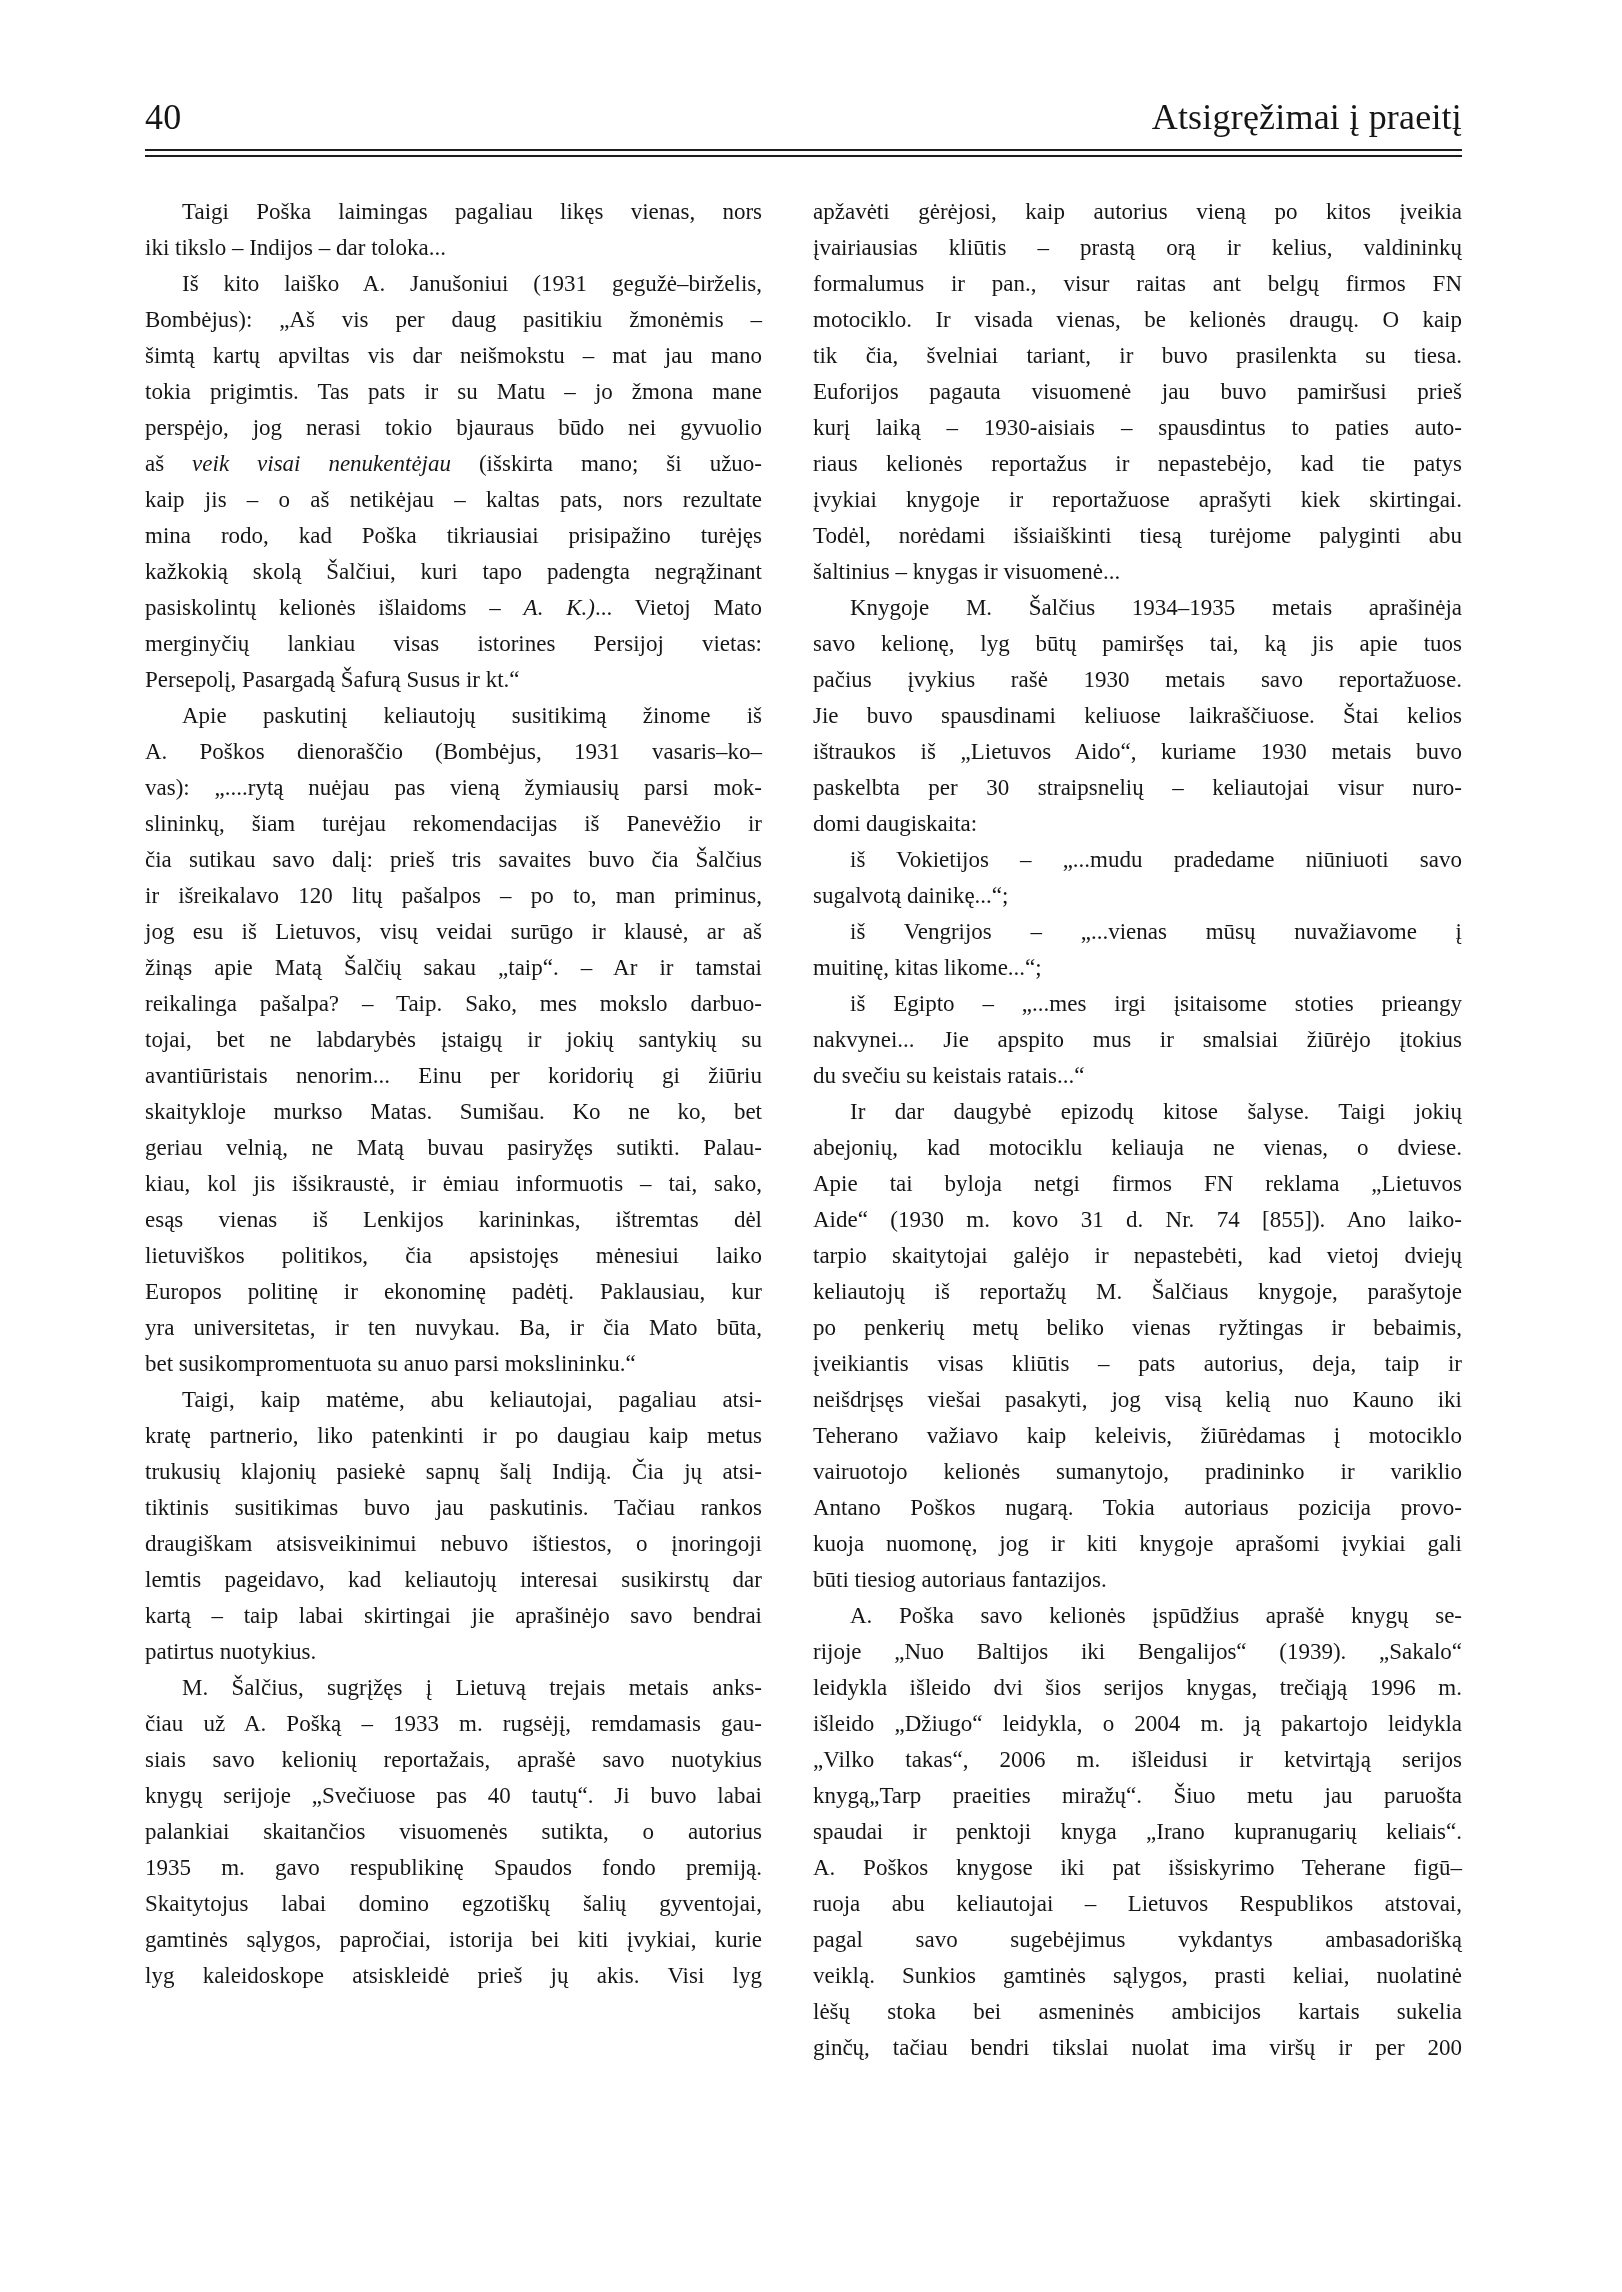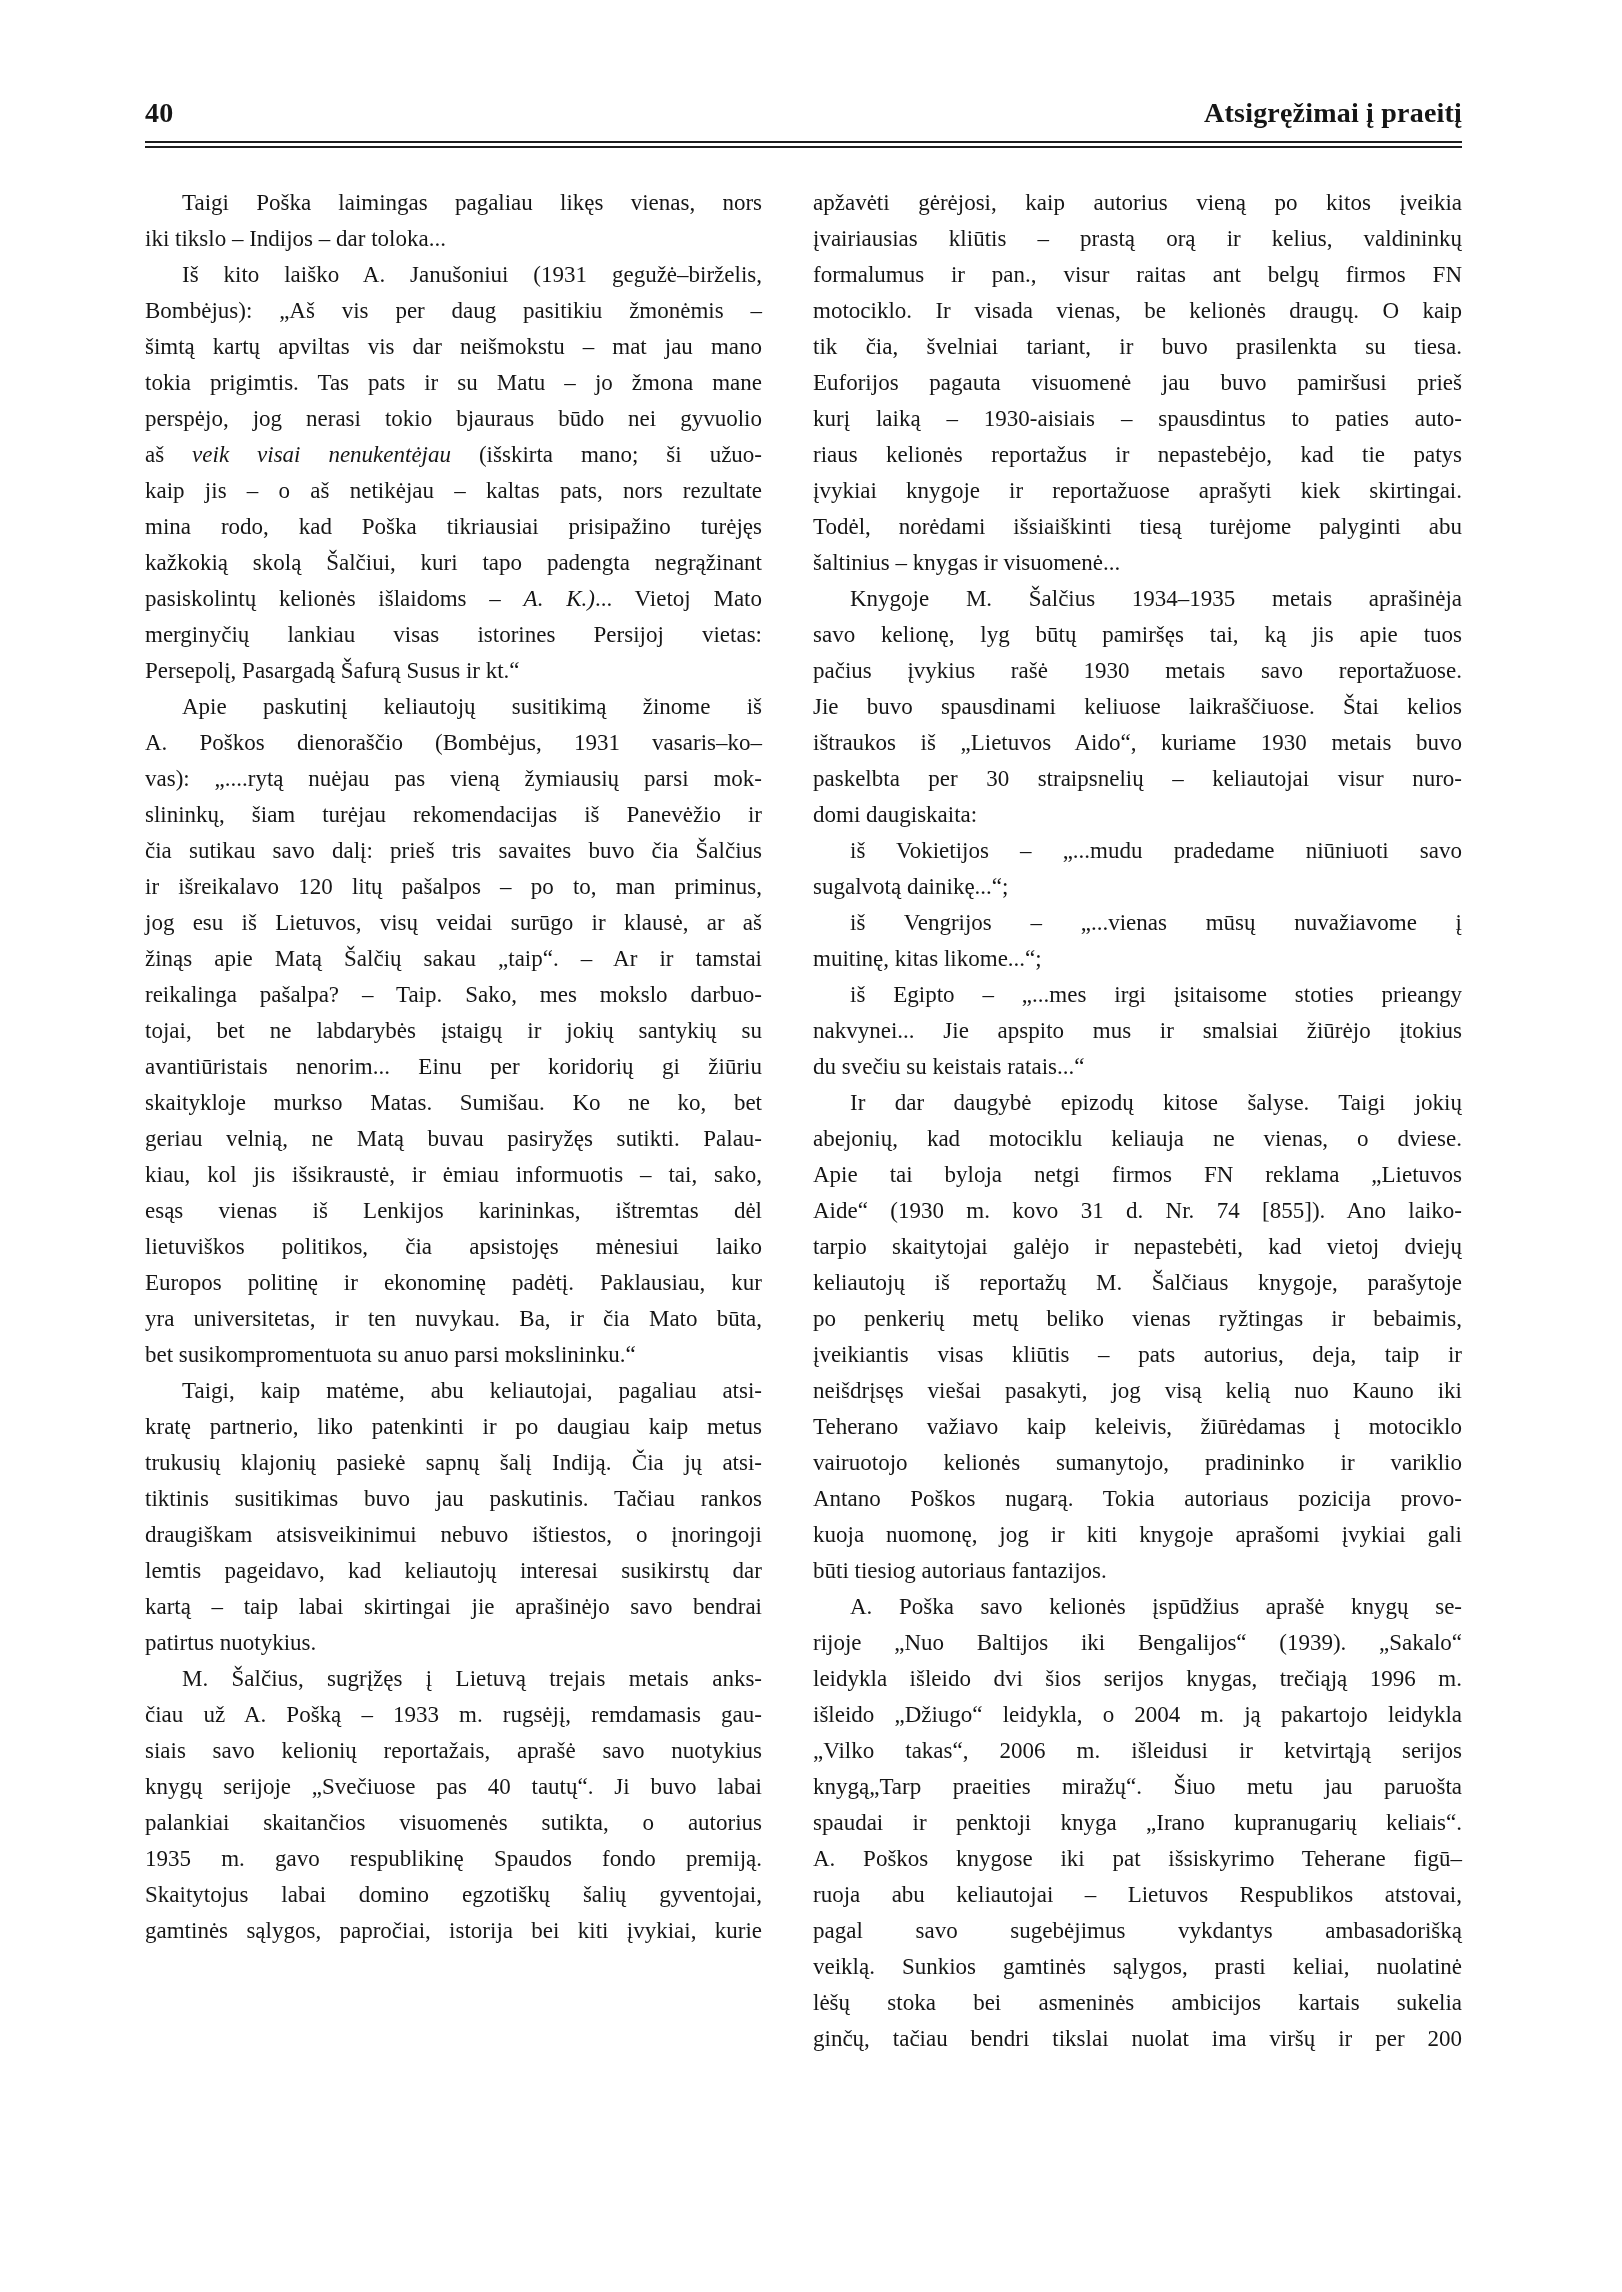--- a/index.html
+++ b/index.html
@@ -18,22 +18,22 @@
     box-sizing: border-box;
     width: 1622px;
     height: 2293px;
     padding: 98px 160px 0 145px;
     background: #ffffff;
   }
   .header {
     display: flex;
     justify-content: space-between;
     align-items: center;
-    font-weight: bold;
-    font-size: 28px;
+    font-weight: normal;
+    font-size: 36px;
     line-height: 1.1;
     letter-spacing: 0.2px;
   }
   .page-number { }
   .running-title { }
   .rule {
     margin-top: 11.8px;
     height: 3.9px;
     border-top: 2.9px solid #1d1d1d;
     border-bottom: 2px solid #1d1d1d;
@@ -124,20 +124,21 @@
         </div>
         <div class="para indent">
           <div class="line">M. Šalčius, sugrįžęs į Lietuvą trejais metais anks-</div>
           <div class="line">čiau už A. Pošką – 1933 m. rugsėjį, remdamasis gau-</div>
           <div class="line">siais savo kelionių reportažais, aprašė savo nuotykius</div>
           <div class="line">knygų serijoje „Svečiuose pas 40 tautų“. Ji buvo labai</div>
           <div class="line">palankiai skaitančios visuomenės sutikta, o autorius</div>
           <div class="line">1935 m. gavo respublikinę Spaudos fondo premiją.</div>
           <div class="line">Skaitytojus labai domino egzotiškų šalių gyventojai,</div>
           <div class="line">gamtinės sąlygos, papročiai, istorija bei kiti įvykiai, kurie</div>
+          <div class="line">lyg kaleidoskope atsiskleidė prieš jų akis. Visi lyg</div>
         </div>
       </div>
     <div class="col col-right">
         <div class="para">
           <div class="line">apžavėti gėrėjosi, kaip autorius vieną po kitos įveikia</div>
           <div class="line">įvairiausias kliūtis – prastą orą ir kelius, valdininkų</div>
           <div class="line">formalumus ir pan., visur raitas ant belgų firmos FN</div>
           <div class="line">motociklo. Ir visada vienas, be kelionės draugų. O kaip</div>
           <div class="line">tik čia, švelniai tariant, ir buvo prasilenkta su tiesa.</div>
           <div class="line">Euforijos pagauta visuomenė jau buvo pamiršusi prieš</div>

